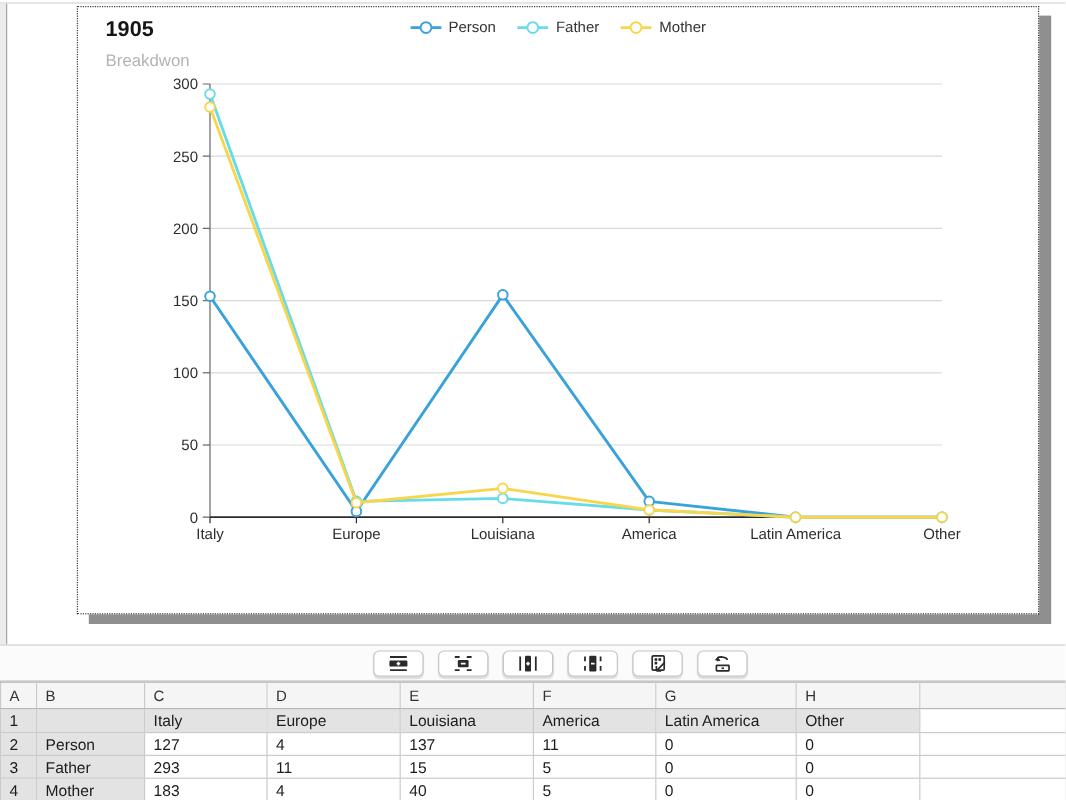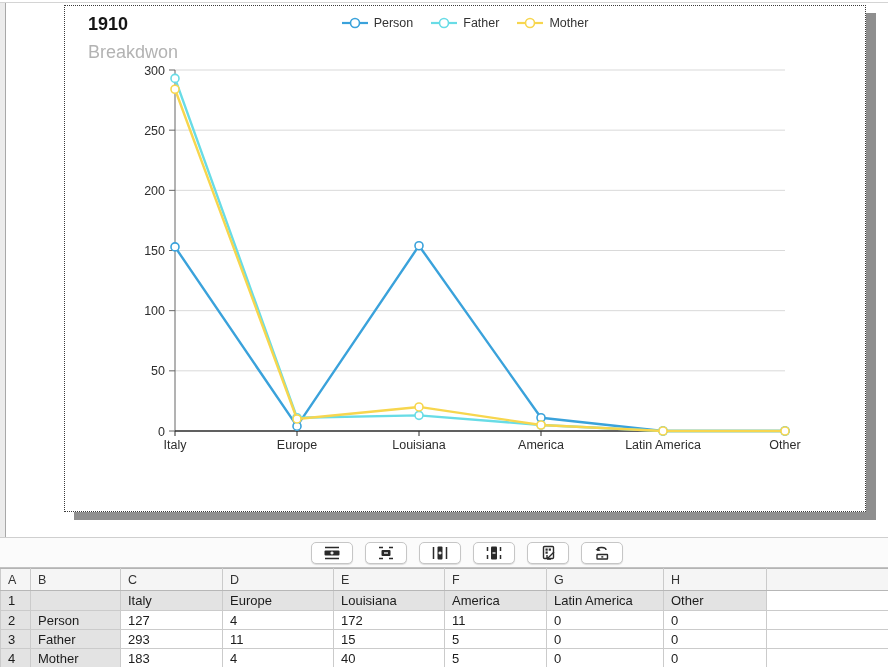--- a/index.html
+++ b/index.html
@@ -9,21 +9,21 @@
   .top-line { position:absolute; top:2px; left:0; width:888px; height:1px;
     background:#d4d4d4; }
   .left-gutter { position:absolute; top:3px; left:0; width:6px; height:534px;
     background:#ececec; border-right:1px solid #a8a8a8; }
 
   
   .chart-box { position:absolute; left:64px; top:5px; width:802px; height:507px;
     background:#fff; border:1px dotted #3a3a3a; box-shadow:10px 8px 0 0 #8f8f8f; }
   .chart-title { position:absolute; left:23px; top:8px; font-size:18px;
     font-weight:700; color:#151515; }
-  .chart-subtitle { position:absolute; left:23px; top:36px; font-size:18px;
+  .chart-subtitle { position:absolute; left:23px; top:36px; font-size:14px;
     color:#b3b3b3; }
   .legend { position:absolute; left:0; right:0; top:10px; display:flex;
     justify-content:center; gap:18px; }
   .legend-item { display:flex; align-items:center; gap:6px; font-size:12.5px;
     color:#333; cursor:default; }
   .plot-svg { position:absolute; left:0; top:0; }
 
   
   .toolbar { position:absolute; top:537px; left:0; width:888px; height:31px;
     background:#fbfbfb; border-top:1px solid #cfcfcf; border-bottom:1px solid #c2c2c2;
@@ -103,21 +103,21 @@
       <circle cx="598" cy="425" r="4" fill="#fff" stroke="#68DCE6" stroke-width="1.6"></circle>
       <circle cx="720" cy="425" r="4" fill="#fff" stroke="#68DCE6" stroke-width="1.6"></circle>
       <polyline points="110,83.25333333333333 232,412.96666666666664 354,400.93333333333334 476,418.98333333333335 598,425 720,425" fill="none" stroke="#F7D64E" stroke-width="2.4" stroke-linejoin="round"></polyline>
       <circle cx="110" cy="83.25333333333333" r="4" fill="#fff" stroke="#F7D64E" stroke-width="1.6"></circle>
       <circle cx="232" cy="412.96666666666664" r="4" fill="#fff" stroke="#F7D64E" stroke-width="1.6"></circle>
       <circle cx="354" cy="400.93333333333334" r="4" fill="#fff" stroke="#F7D64E" stroke-width="1.6"></circle>
       <circle cx="476" cy="418.98333333333335" r="4" fill="#fff" stroke="#F7D64E" stroke-width="1.6"></circle>
       <circle cx="598" cy="425" r="4" fill="#fff" stroke="#F7D64E" stroke-width="1.6"></circle>
       <circle cx="720" cy="425" r="4" fill="#fff" stroke="#F7D64E" stroke-width="1.6"></circle>
     </svg>
-  <div class="chart-title">1910</div>
+  <div class="chart-title">1905</div>
   <div class="chart-subtitle">Breakdwon</div>
   <div class="legend" id="legend">
       <div class="legend-item">
         <svg width="26" height="12">
           <line x1="0" x2="26" y1="6" y2="6" stroke="#3AA2DB" stroke-width="2.2"></line>
           <circle cx="13" cy="6" r="4.5" fill="#fff" stroke="#3AA2DB" stroke-width="1.6"></circle>
         </svg>
         <span>Person</span>
       </div>
       <div class="legend-item">
@@ -220,21 +220,21 @@
         <td class="hdr">America</td>
         <td class="hdr">Latin America</td>
         <td class="hdr">Other</td>
         <td></td>
       </tr>
       <tr>
         <td class="hdr">2</td>
         <td class="hdr">Person</td>
         <td>127</td>
         <td>4</td>
-        <td>172</td>
+        <td>137</td>
         <td>11</td>
         <td>0</td>
         <td>0</td>
         <td></td>
       </tr>
       <tr>
         <td class="hdr">3</td>
         <td class="hdr">Father</td>
         <td>293</td>
         <td>11</td>

